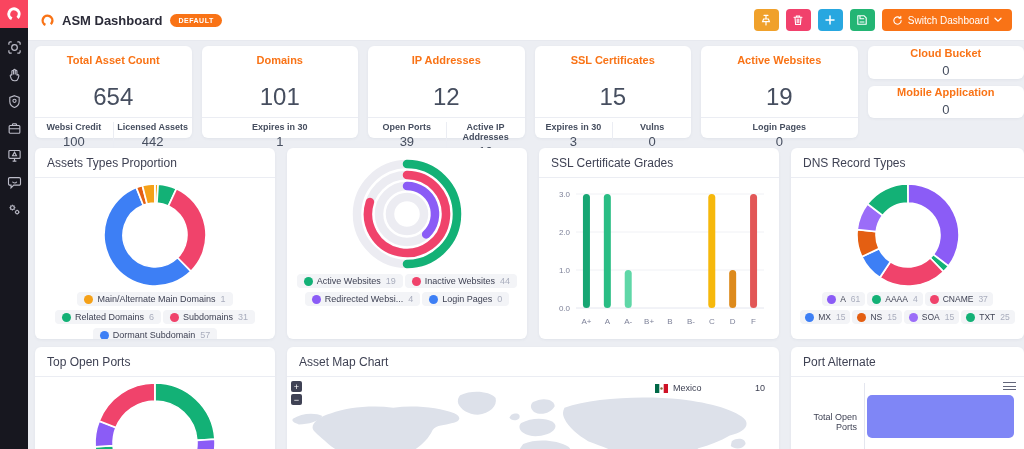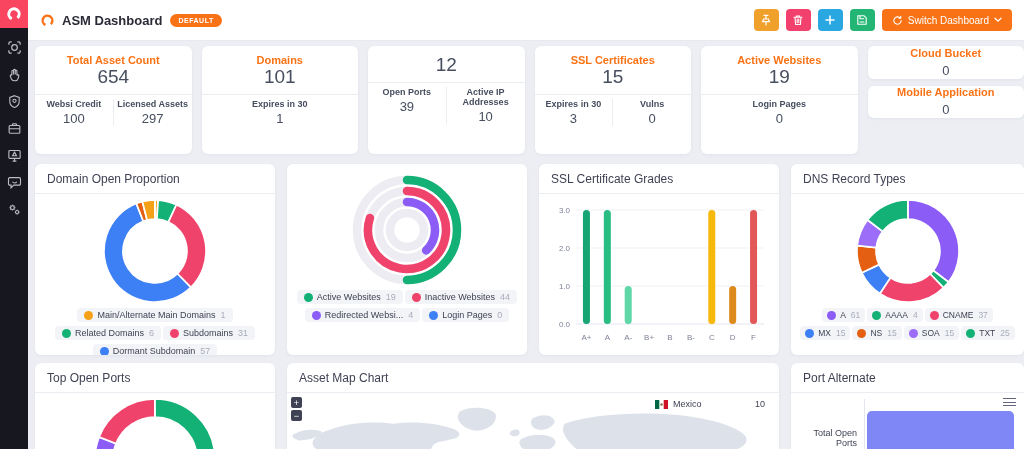--- a/index.html
+++ b/index.html
@@ -24,23 +24,23 @@
               display:flex; align-items:center; justify-content:center; cursor:pointer; }
   .switch-btn { height:22px; border:none; border-radius:4px; background:#f97316; color:#fff;
                 font-size:10px; font-family:inherit; display:flex; align-items:center; gap:5px;
                 padding:0 10px; cursor:pointer; }
 
   
   .main { position:absolute; left:28px; top:40px; width:996px; padding:6px 0 0 7px; }
 
   .stats-row { display:grid; grid-template-columns:repeat(6,1fr); gap:10px; }
   .card { background:#fff; border-radius:6px; box-shadow:0 1px 3px rgba(56,71,109,.06); }
-  .stat-card { height:108px; padding-top:8px; text-align:center; }
+  .stat-card { height:92px; padding-top:8px; text-align:center; }
   .stat-title { color:#f97316; font-size:11px; font-weight:bold; }
-  .stat-value { color:#464e5f; font-size:19px; margin-top:0; }
+  .stat-value { color:#464e5f; font-size:24px; margin-top:17px; }
   .stat-divider { border-top:1px solid #ebedf3; margin:6px 0 4px; }
   .stat-subs { display:flex; }
   .stat-sub { flex:1; }
   .stat-sub + .stat-sub { border-left:1px solid #ebedf3; }
   .sub-label { font-size:9px; font-weight:bold; color:#464e5f; }
   .sub-value { font-size:13px; color:#464e5f; margin-top:2px; }
   .mini-col { display:flex; flex-direction:column; gap:7px; height:72px; }
   .mini-card { flex:1; display:flex; flex-direction:column; align-items:center; justify-content:center; gap:2px; }
 
   .charts-row { display:grid; grid-template-columns:240px 240px 240px 233px; gap:12px; margin-top:10px; }
@@ -182,36 +182,37 @@
       <div class="stat-title">Total Asset Count</div>
       <div class="stat-value">654</div>
       <div class="stat-divider"></div>
       <div class="stat-subs">
         <div class="stat-sub">
             <div class="sub-label">Websi Credit</div>
             <div class="sub-value">100</div>
           </div>
         <div class="stat-sub">
             <div class="sub-label">Licensed Assets</div>
-            <div class="sub-value">297</div>
+            <div class="sub-value">442</div>
           </div>
       </div>
     </div>
     <div class="card stat-card">
       <div class="stat-title">Domains</div>
       <div class="stat-value">101</div>
       <div class="stat-divider"></div>
       <div class="stat-subs">
         <div class="stat-sub">
             <div class="sub-label">Expires in 30</div>
             <div class="sub-value">1</div>
           </div>
       </div>
     </div>
     <div class="card stat-card">
+      <div class="stat-title">IP Addresses</div>
       <div class="stat-value">12</div>
       <div class="stat-divider"></div>
       <div class="stat-subs">
         <div class="stat-sub">
             <div class="sub-label">Open Ports</div>
             <div class="sub-value">39</div>
           </div>
         <div class="stat-sub">
             <div class="sub-label">Active IP Addresses</div>
             <div class="sub-value">10</div>
@@ -251,21 +252,21 @@
       </div>
       <div class="card mini-card">
         <div class="stat-title">Mobile Application</div>
         <div class="sub-value">0</div>
       </div>
     </div>
   </section>
 
   <section class="charts-row">
     <div class="card chart-card">
-      <div class="chart-title">Domain Open Proportion</div>
+      <div class="chart-title">Assets Types Proportion</div>
       <div class="chart-body">
           <svg width="106" height="106" class="donut-svg">
             <path d="M53 2 A51 51 0 0 1 55.96702130495926 2.086379184191607 L54.8616604266411 21.0541987038065 A32 32 0 0 0 53 21 Z" fill="#f5a118" stroke="#fff" stroke-width="1.6"></path>
             <path d="M56.170651509005516 2.098654546186687 A51 51 0 0 1 74.32845380929095 6.67401314483476 L66.38255925288844 23.9327141300924 A32 32 0 0 0 54.98942839780738 21.06190089172498 Z" fill="#13b176" stroke="#fff" stroke-width="1.6"></path>
             <path d="M74.51358663516518 6.7596973399693 A51 51 0 0 1 88.92600933321528 89.19836810395917 L75.5418097777037 75.71270155542535 A32 32 0 0 0 66.49872102598599 23.986476762333677 Z" fill="#f0436b" stroke="#fff" stroke-width="1.6"></path>
             <path d="M88.7809288392236 89.34178217152285 A51 51 0 1 1 34.21296805508299 5.586421452281542 L41.21205838750305 23.250303656333518 A32 32 0 1 0 75.45077887951285 75.80268685272023 Z" fill="#3d7ff5" stroke="#fff" stroke-width="1.6"></path>
             <path d="M34.40277215958457 5.511652833019369 A51 51 0 0 1 40.24216016463504 3.6214872364995685 L44.995080887614144 22.017403756235023 A32 32 0 0 0 41.331151158955024 23.203390012874898 Z" fill="#e45f12" stroke="#fff" stroke-width="1.6"></path>
             <path d="M40.4397757515679 3.5708510408170326 A51 51 0 0 1 52.796000543999575 2.0004079994560016 L52.87200034133307 21.000255999658666 A32 32 0 0 0 45.11907498137594 21.985632025610688 Z" fill="#f5a118" stroke="#fff" stroke-width="1.6"></path>
           </svg>
           <div class="legend">

